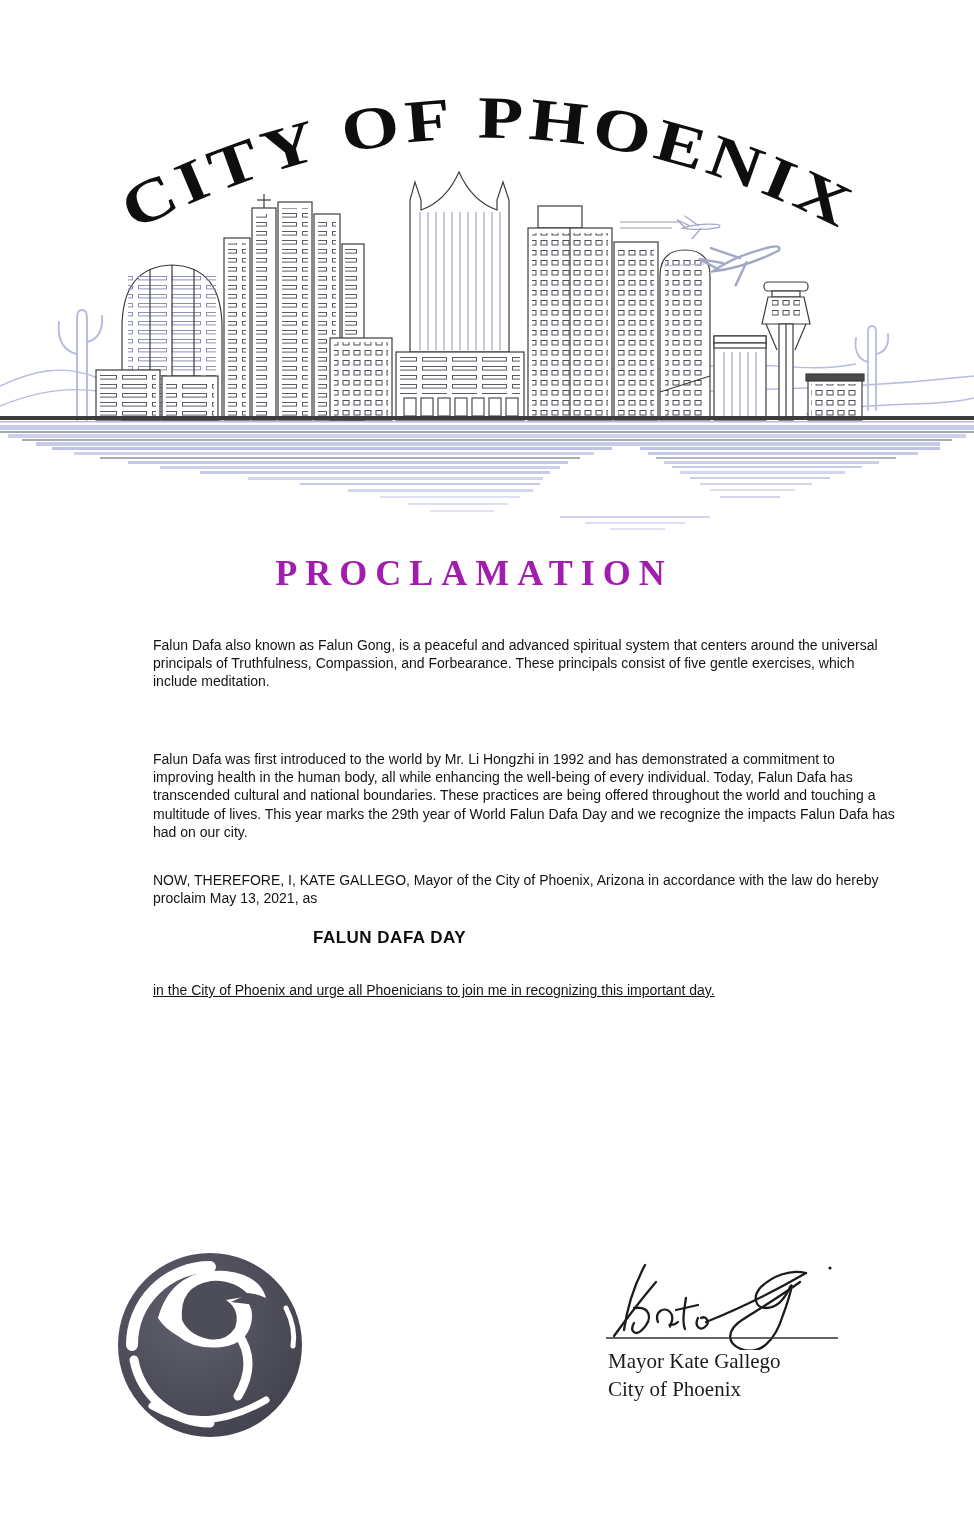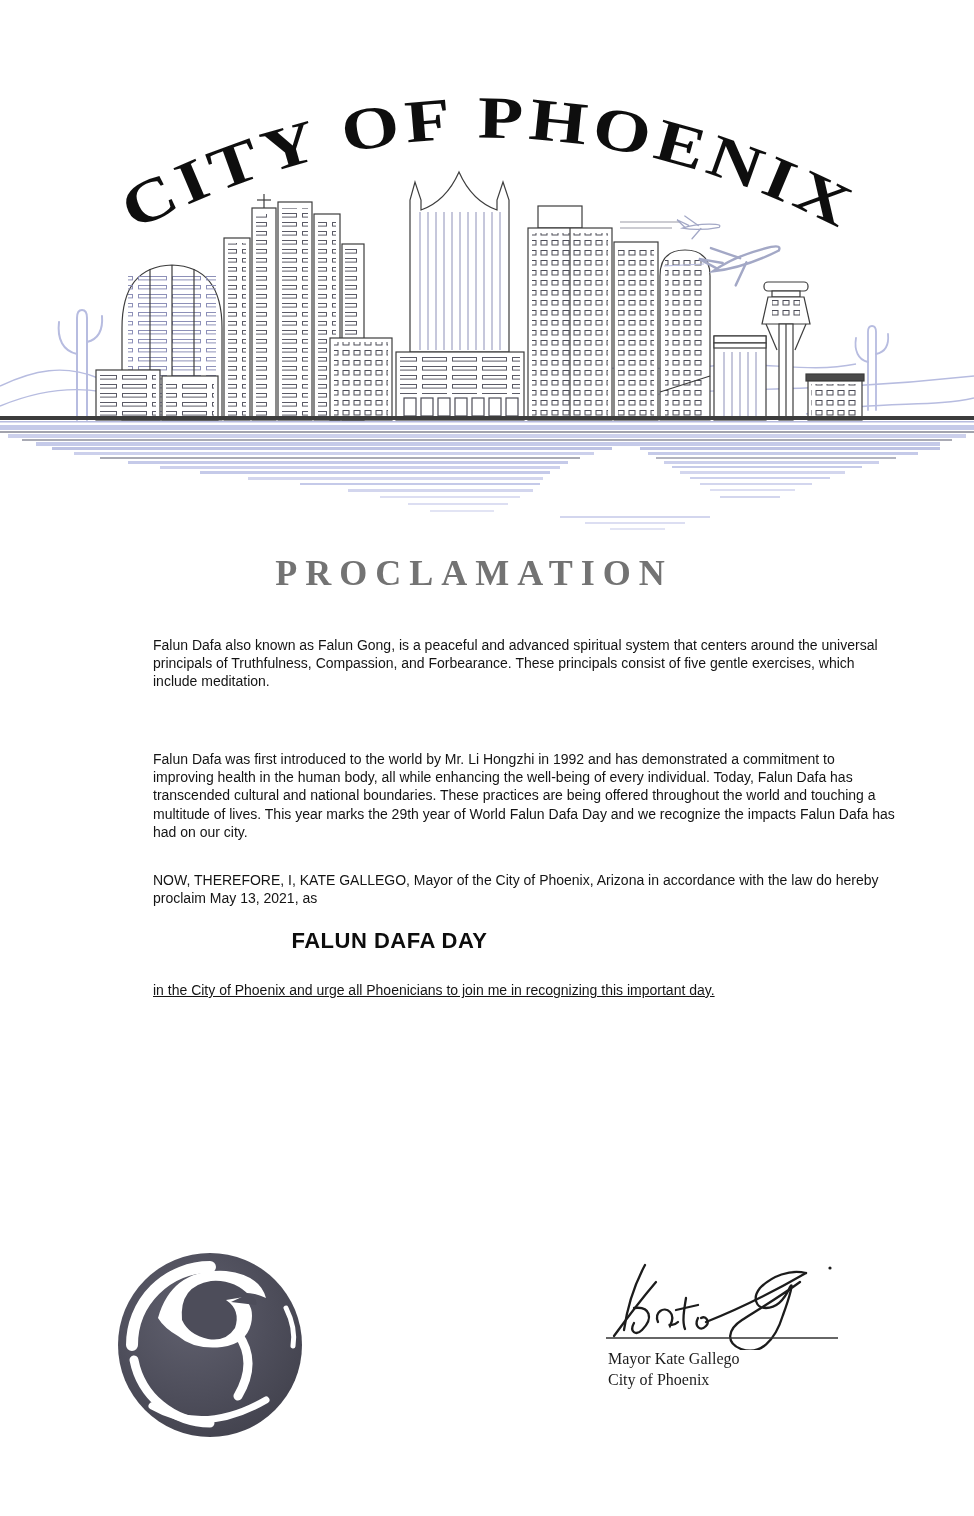--- a/index.html
+++ b/index.html
@@ -10,37 +10,37 @@
   .abs{position:absolute;}
   .arc-title-svg{left:0;top:40px;}
   .arc-title-svg text{
     font-family:"Liberation Serif","DejaVu Serif",serif;
     font-weight:bold;font-size:60px;fill:#0e0e0e;letter-spacing:4px;
   }
   .skyline-svg{left:0;top:148px;}
   .heading{
     left:0;top:552px;width:948px;text-align:center;
     font-family:"Liberation Serif","DejaVu Serif",serif;
-    font-weight:bold;font-size:36px;letter-spacing:8px;color:#737373;
+    font-weight:bold;font-size:36px;letter-spacing:8px;color:#a21caf;
   }
   .para{left:122px;width:746px;font-size:14px;line-height:1.3;color:#141414;margin-left:31px;}
   .p1{top:636px;}
   .p2{top:750px;}
   .p3{top:871px;}
   .day-title{
     left:0;top:928px;width:779px;text-align:center;
-    font-weight:bold;font-size:22px;letter-spacing:0.5px;color:#0d0d0d;
+    font-weight:bold;font-size:17px;letter-spacing:0.5px;color:#0d0d0d;
   }
   .closing{top:981px;text-decoration:underline;}
   .logo-svg{left:98px;top:1238px;}
   .sig-svg{left:594px;top:1252px;}
   .sig-block{
     left:608px;top:1348px;width:300px;
     font-family:"Liberation Serif","DejaVu Serif",serif;
-    font-size:16px;line-height:1.32;color:#1c1c1c;
+    font-size:21px;line-height:1.32;color:#1c1c1c;
   }
 </style>
 </head>
 <body>
 
 <div class="page">
 
   <svg class="abs arc-title-svg" width="974" height="220" viewBox="0 0 974 220">
     <defs>
       <path id="arcpath" d="M132,192 Q487,4 846,192" fill="none"></path>

